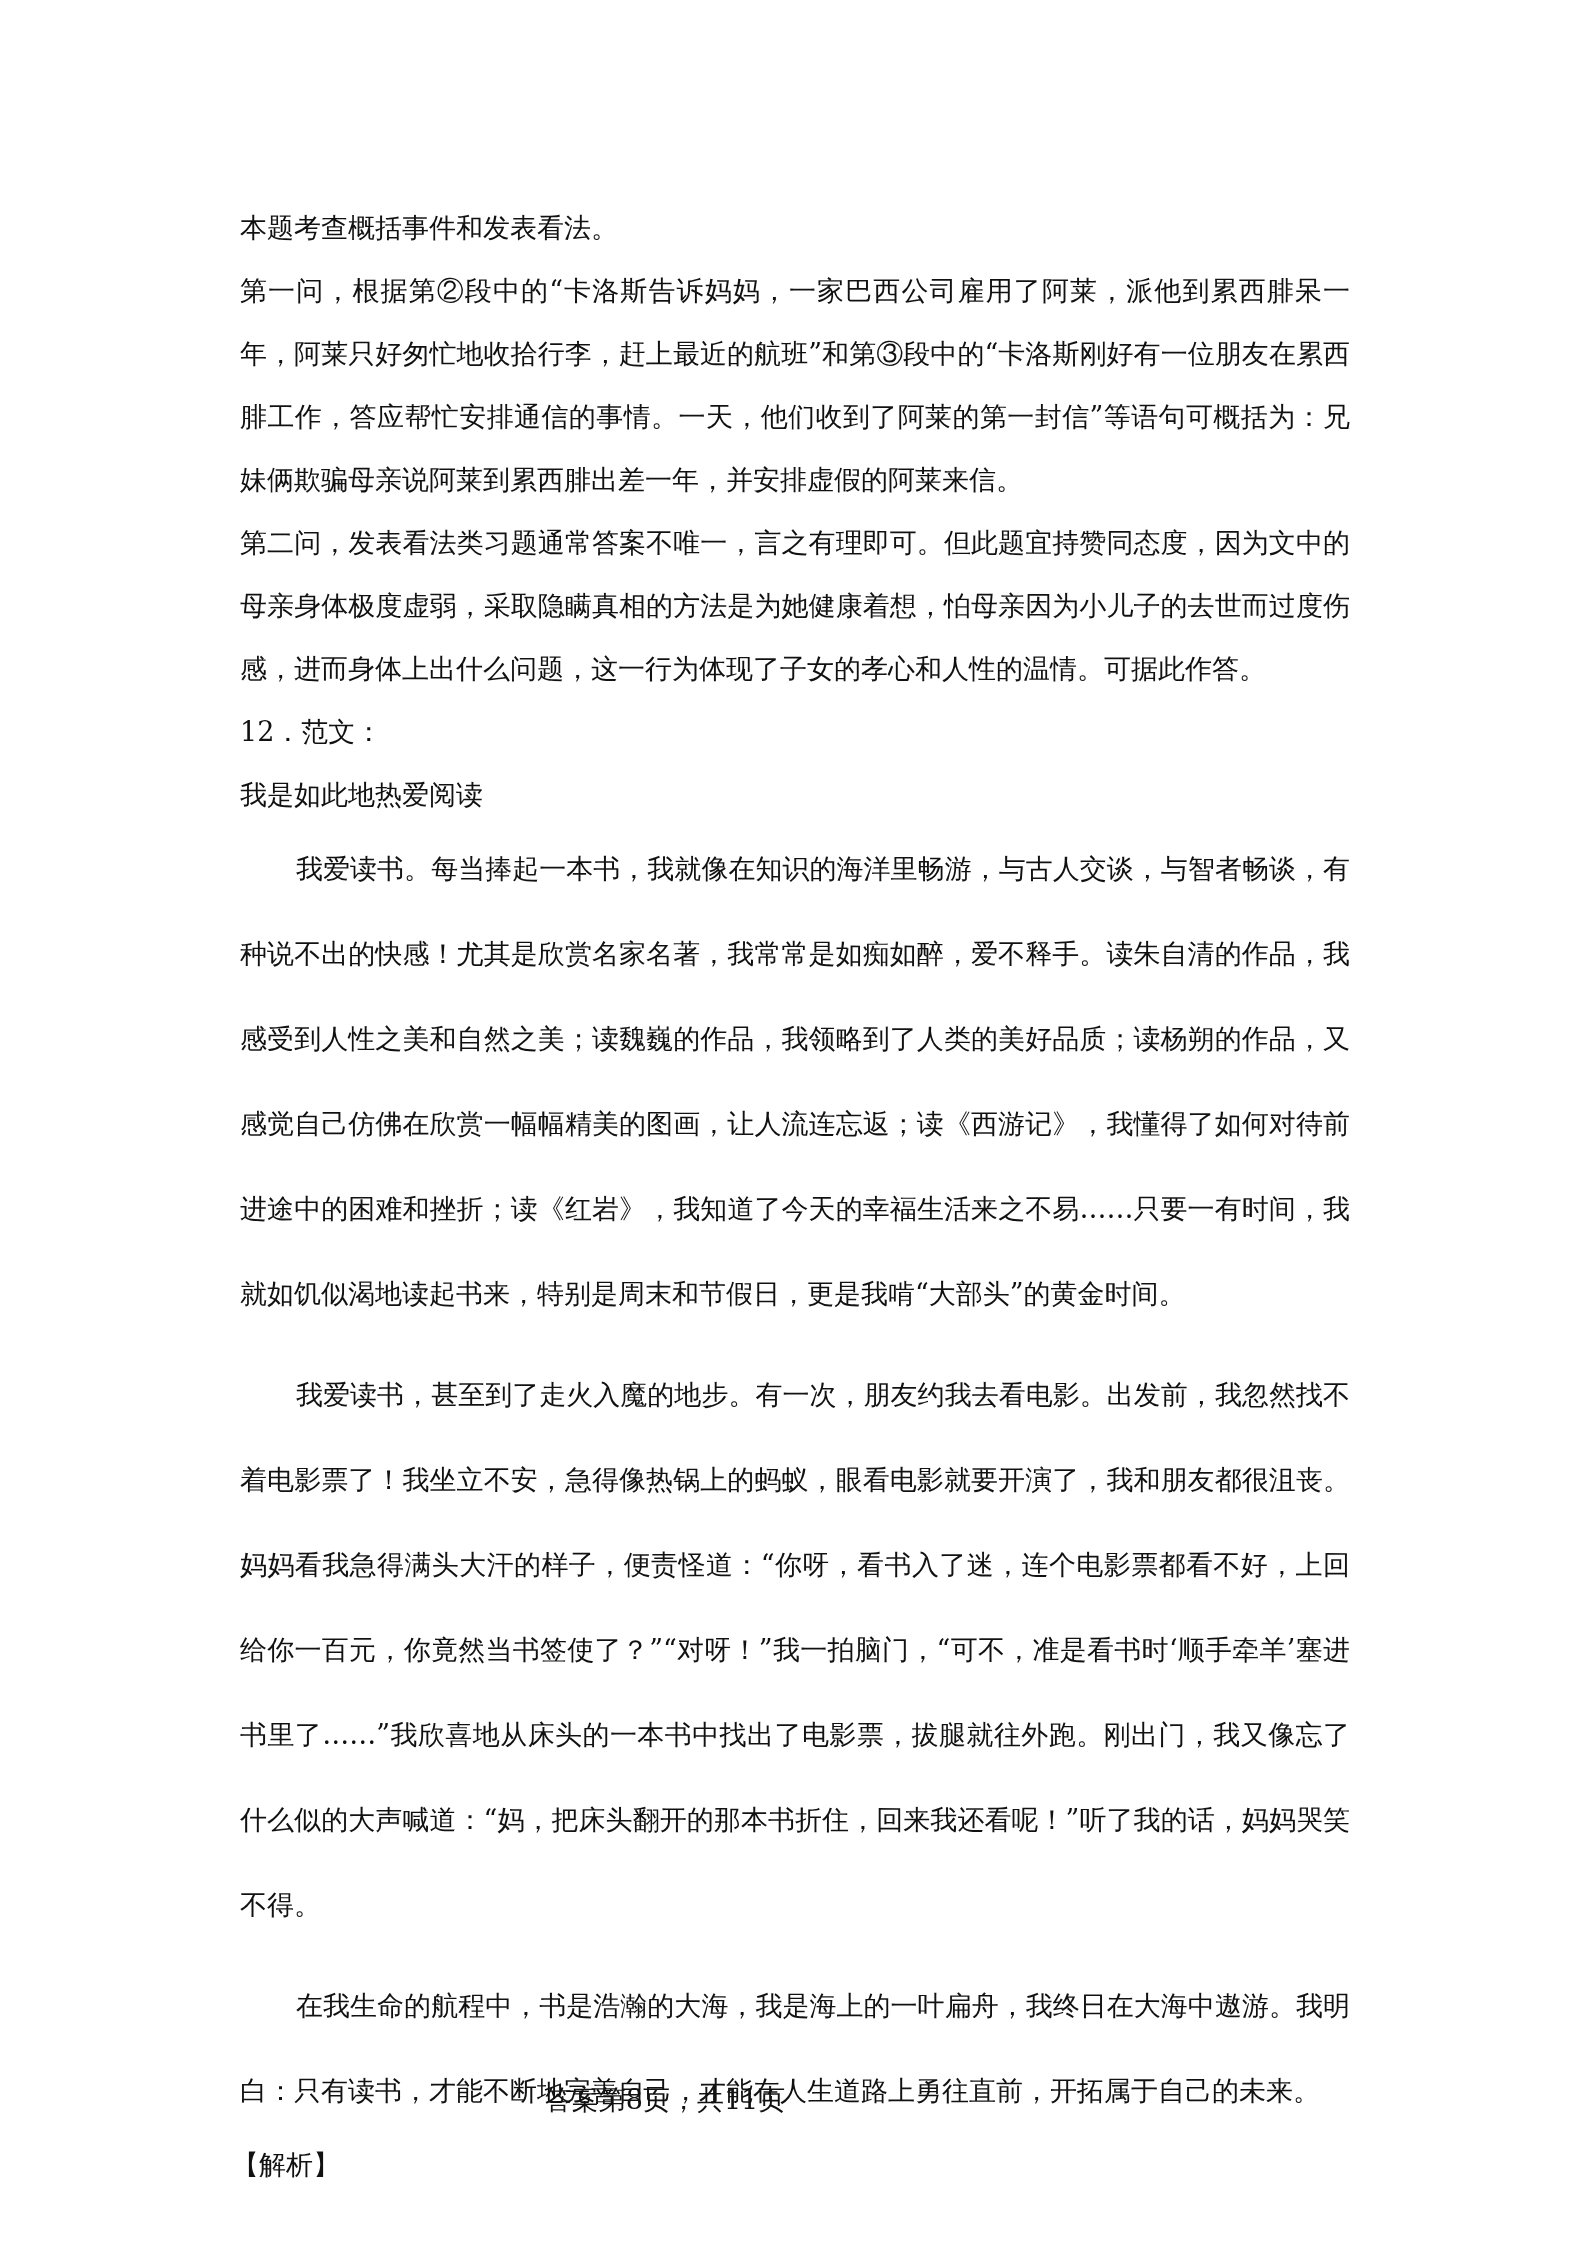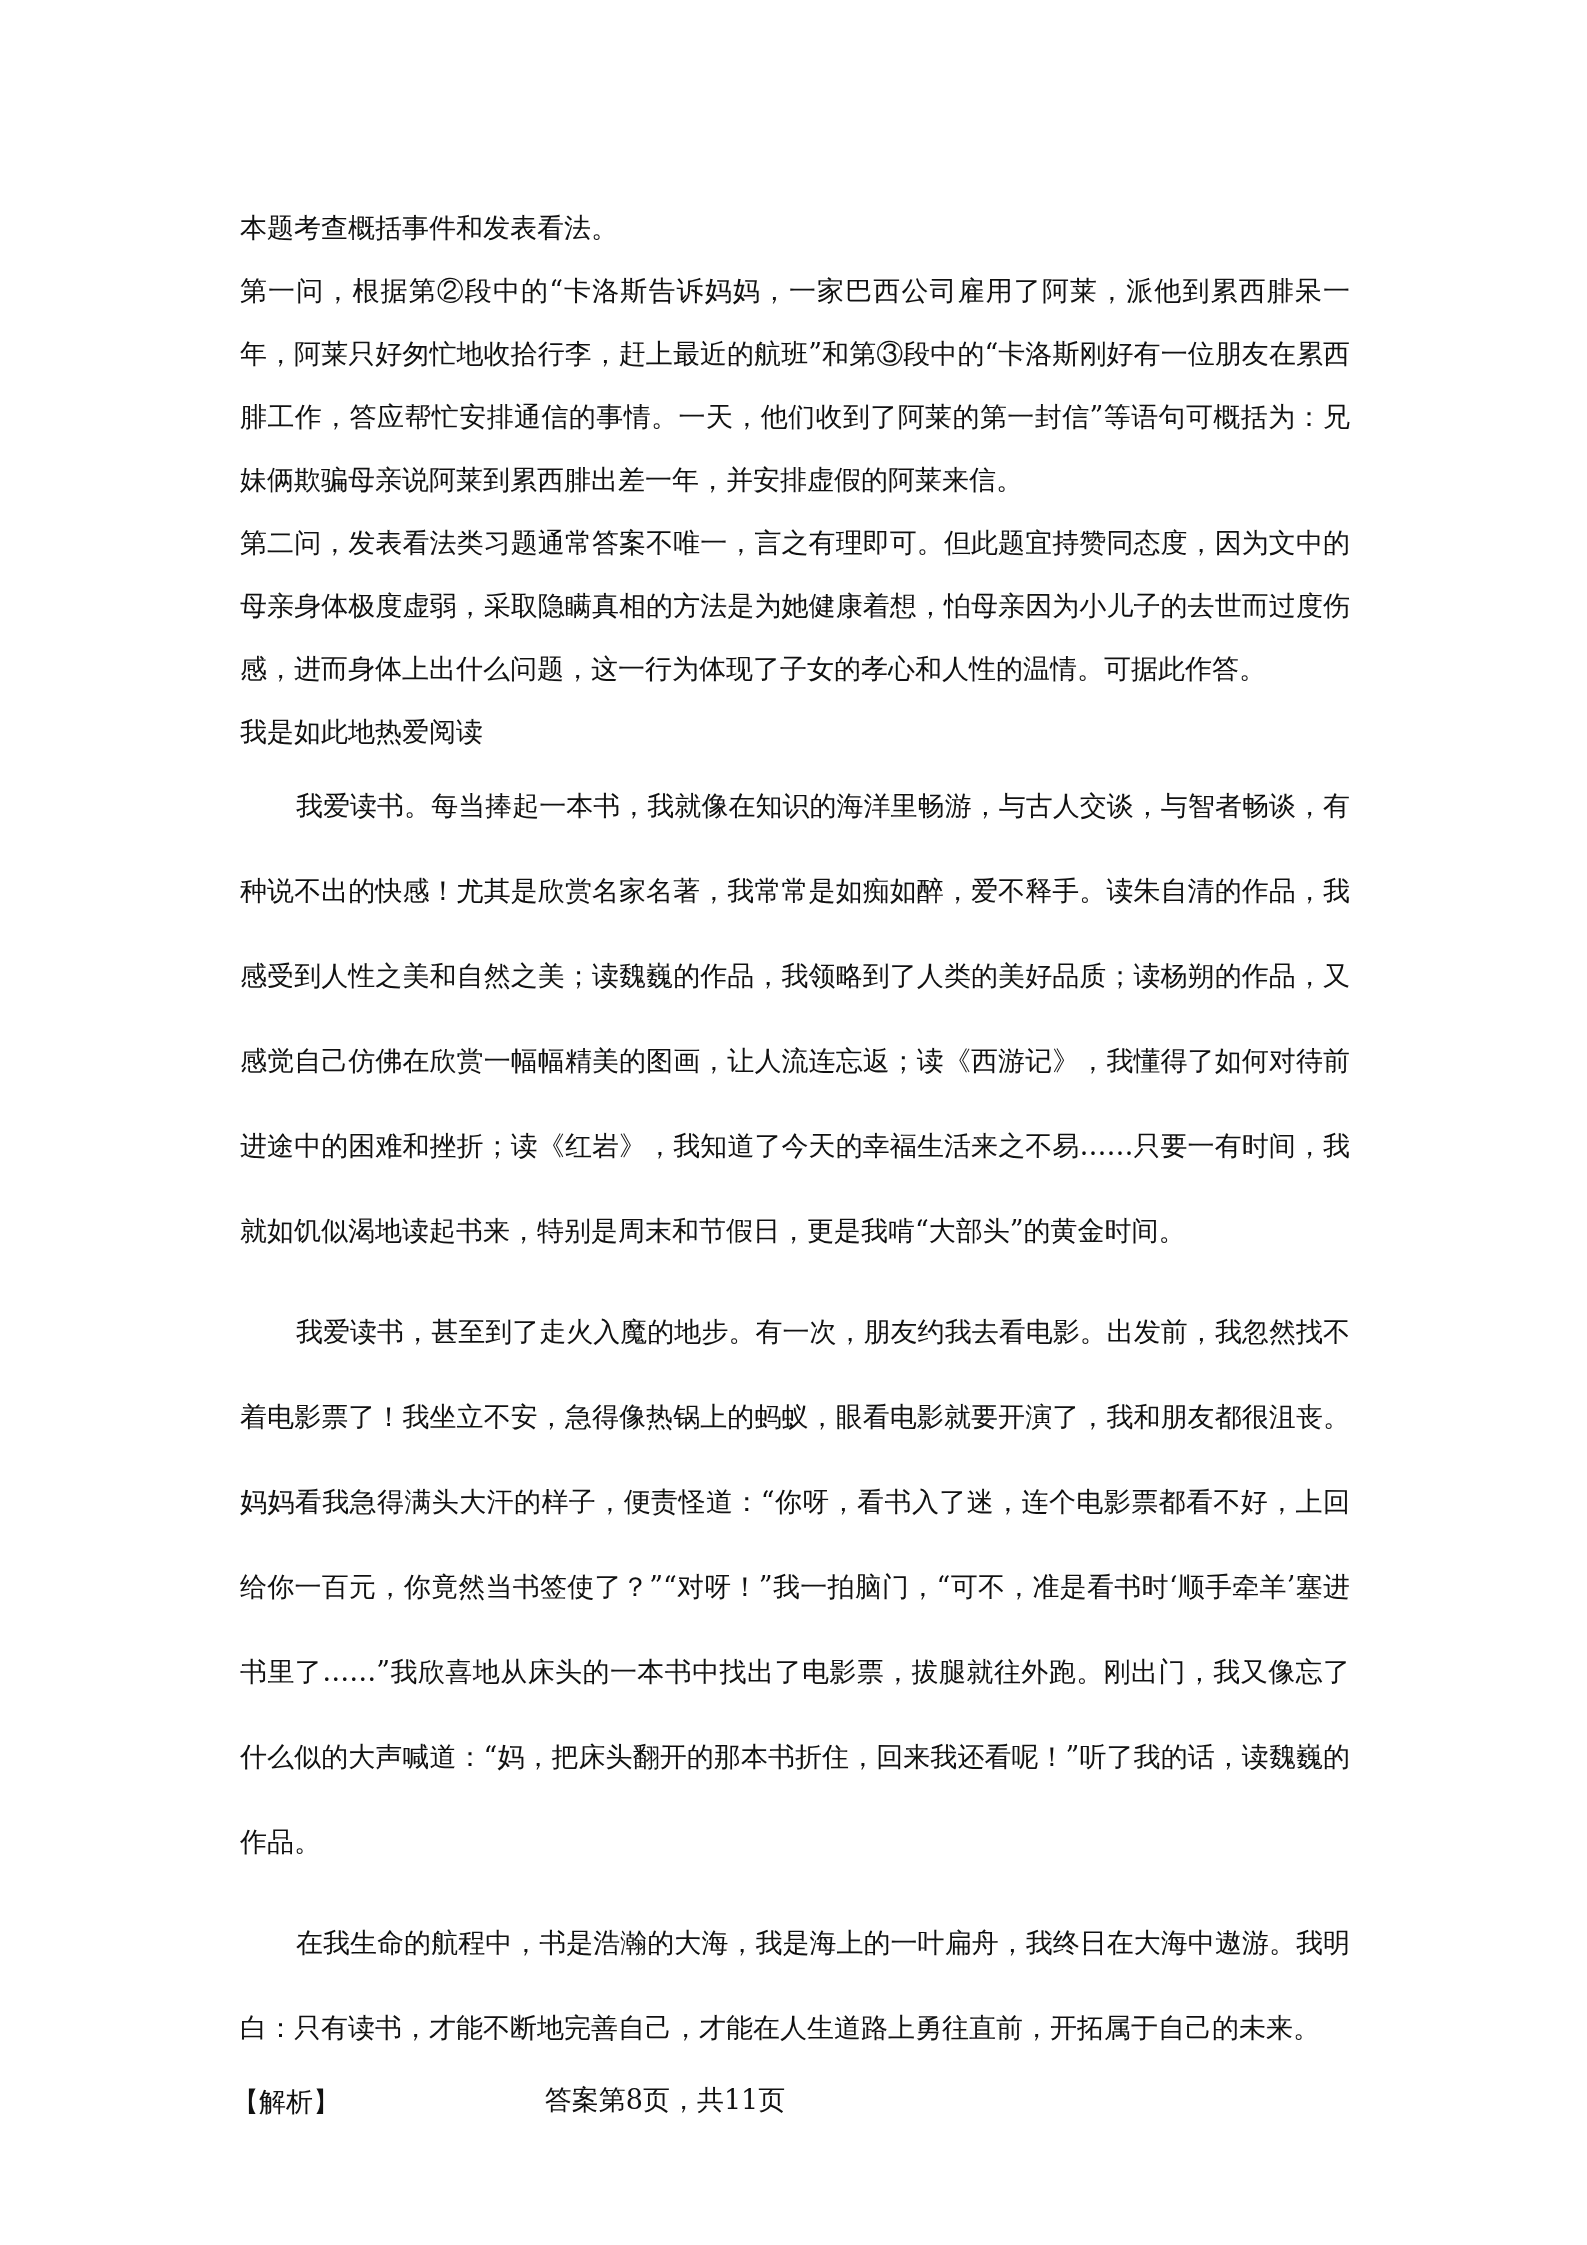--- a/index.html
+++ b/index.html
@@ -27,20 +27,21 @@
       text-align: center; font-size: 27px; line-height: 40px;
     }
   </style>
 </head>
 <body>
 
 <div class="page">
   <p class="plain">本题考查概括事件和发表看法。</p>
   <p class="plain">第一问，根据第②段中的“卡洛斯告诉妈妈，一家巴西公司雇用了阿莱，派他到累西腓呆一年，阿莱只好匆忙地收拾行李，赶上最近的航班”和第③段中的“卡洛斯刚好有一位朋友在累西腓工作，答应帮忙安排通信的事情。一天，他们收到了阿莱的第一封信”等语句可概括为：兄妹俩欺骗母亲说阿莱到累西腓出差一年，并安排虚假的阿莱来信。</p>
   <p class="plain">第二问，发表看法类习题通常答案不唯一，言之有理即可。但此题宜持赞同态度，因为文中的母亲身体极度虚弱，采取隐瞒真相的方法是为她健康着想，怕母亲因为小儿子的去世而过度伤感，进而身体上出什么问题，这一行为体现了子女的孝心和人性的温情。可据此作答。</p>
+  <p class="plain">12．范文：</p>
   <p class="title">我是如此地热爱阅读</p>
   <p class="para">我爱读书。每当捧起一本书，我就像在知识的海洋里畅游，与古人交谈，与智者畅谈，有种说不出的快感！尤其是欣赏名家名著，我常常是如痴如醉，爱不释手。读朱自清的作品，我感受到人性之美和自然之美；读魏巍的作品，我领略到了人类的美好品质；读杨朔的作品，又感觉自己仿佛在欣赏一幅幅精美的图画，让人流连忘返；读《西游记》，我懂得了如何对待前进途中的困难和挫折；读《红岩》，我知道了今天的幸福生活来之不易……只要一有时间，我就如饥似渴地读起书来，特别是周末和节假日，更是我啃“大部头”的黄金时间。</p>
-  <p class="para">我爱读书，甚至到了走火入魔的地步。有一次，朋友约我去看电影。出发前，我忽然找不着电影票了！我坐立不安，急得像热锅上的蚂蚁，眼看电影就要开演了，我和朋友都很沮丧。妈妈看我急得满头大汗的样子，便责怪道：“你呀，看书入了迷，连个电影票都看不好，上回给你一百元，你竟然当书签使了？”“对呀！”我一拍脑门，“可不，准是看书时‘顺手牵羊’塞进书里了……”我欣喜地从床头的一本书中找出了电影票，拔腿就往外跑。刚出门，我又像忘了什么似的大声喊道：“妈，把床头翻开的那本书折住，回来我还看呢！”听了我的话，读魏巍的作品。</p>
+  <p class="para">我爱读书，甚至到了走火入魔的地步。有一次，朋友约我去看电影。出发前，我忽然找不着电影票了！我坐立不安，急得像热锅上的蚂蚁，眼看电影就要开演了，我和朋友都很沮丧。妈妈看我急得满头大汗的样子，便责怪道：“你呀，看书入了迷，连个电影票都看不好，上回给你一百元，你竟然当书签使了？”“对呀！”我一拍脑门，“可不，准是看书时‘顺手牵羊’塞进书里了……”我欣喜地从床头的一本书中找出了电影票，拔腿就往外跑。刚出门，我又像忘了什么似的大声喊道：“妈，把床头翻开的那本书折住，回来我还看呢！”听了我的话，妈妈哭笑不得。</p>
   <p class="para" style="margin-bottom:0">在我生命的航程中，书是浩瀚的大海，我是海上的一叶扁舟，我终日在大海中遨游。我明白：只有读书，才能不断地完善自己，才能在人生道路上勇往直前，开拓属于自己的未来。</p>
   <p class="plain" style="margin-left:-8px">【解析】</p>
 </div>
 
 <div class="footer">答案第8页，共11页</div>
 
 </body></html>

